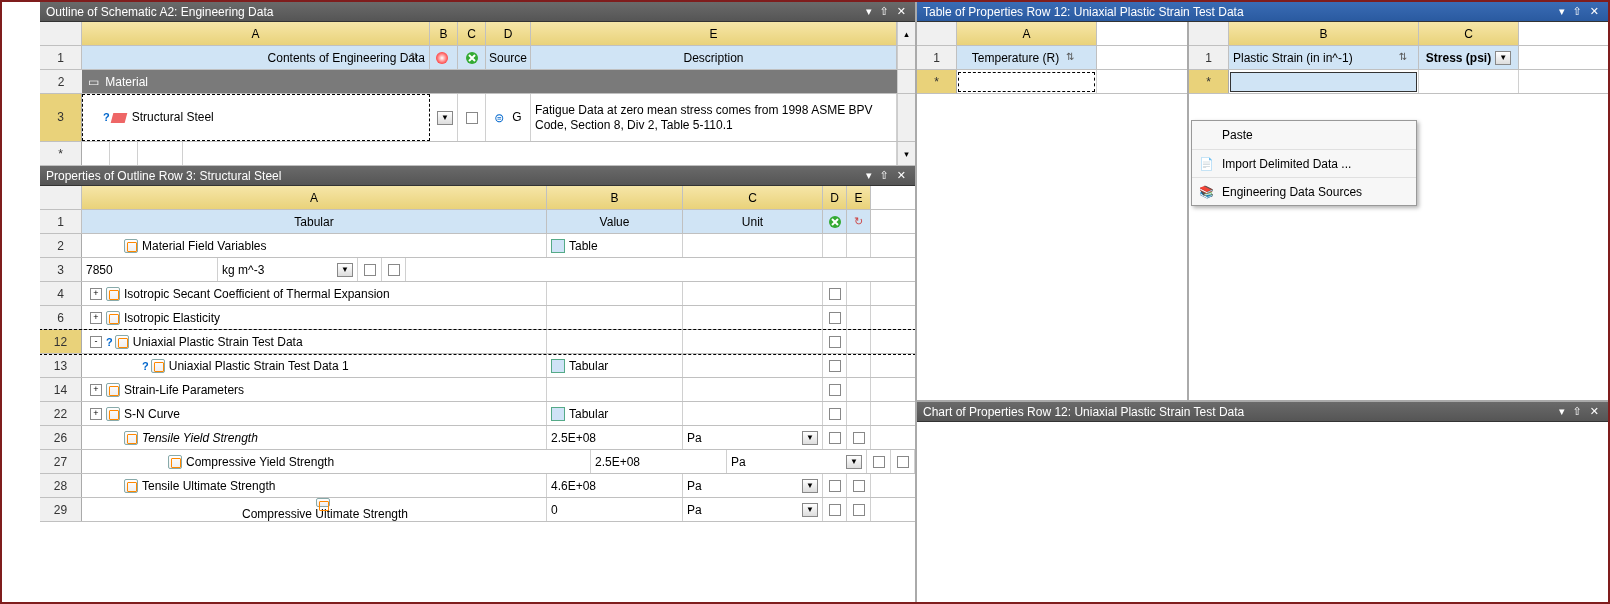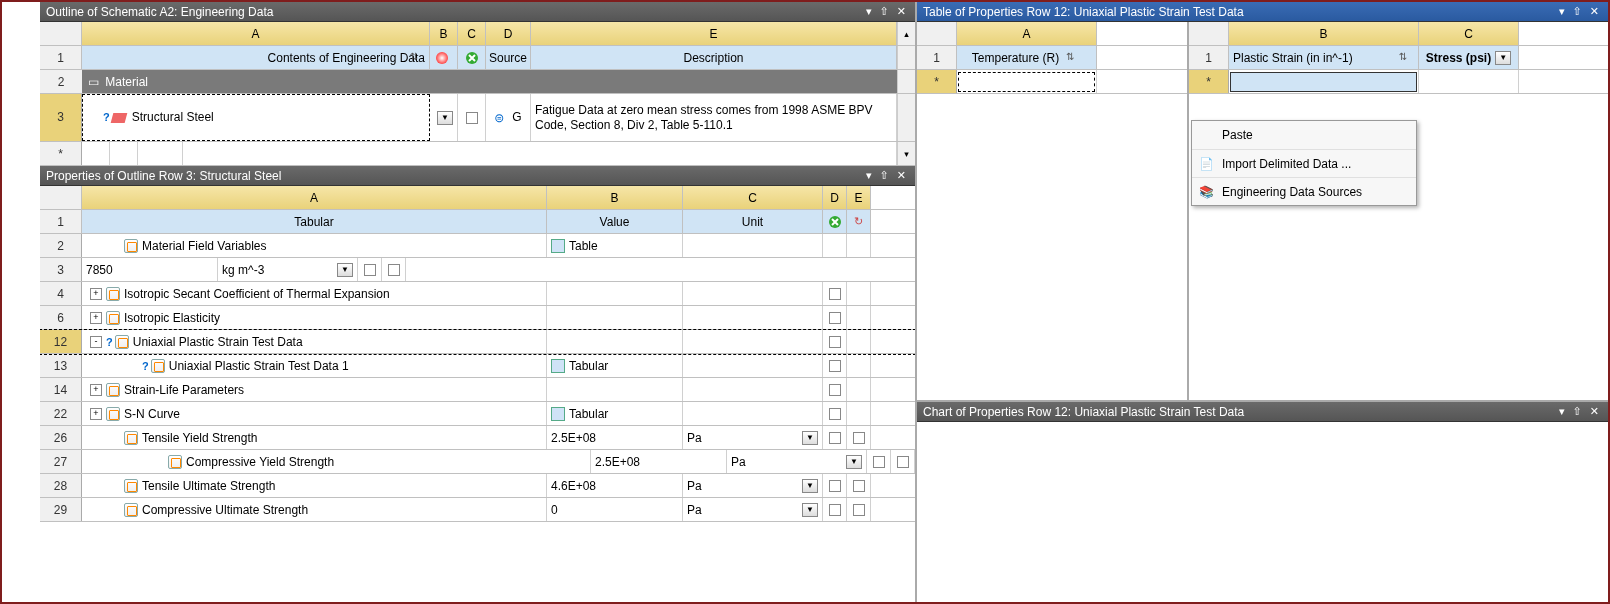--- a/index.html
+++ b/index.html
@@ -339,21 +339,21 @@
             <div class="cell c-c">
               <span></span>
             </div>
             <div class="cell c-d">
               <span class="chk"></span>
             </div>
             <div class="cell c-e"></div>
           </div>
           <div class="grid-row">
             <div class="cell rowhdr">26</div>
-            <div class="cell c-a" style="padding-left: 26px;">
+            <div class="cell c-a" style="padding-left: 26px; font-style: italic;">
               <span style="display:inline-block;width:16px"></span>
               <span class="prop-icon"></span>
               <span>Tensile Yield Strength</span>
             </div>
             <div class="cell c-b">2.5E+08</div>
             <div class="cell c-c">
               <span>Pa</span>
               <span class="dd">▼</span>
             </div>
             <div class="cell c-d">
@@ -396,21 +396,21 @@
             </div>
             <div class="cell c-d">
               <span class="chk"></span>
             </div>
             <div class="cell c-e">
               <span class="chk"></span>
             </div>
           </div>
           <div class="grid-row">
             <div class="cell rowhdr">29</div>
-            <div class="cell c-a" style="padding-left: 26px;">
+            <div class="cell c-a" style="padding-left: 26px; flex-direction: column;">
               <span style="display:inline-block;width:16px"></span>
               <span class="prop-icon"></span>
               <span>Compressive Ultimate Strength</span>
             </div>
             <div class="cell c-b">0</div>
             <div class="cell c-c">
               <span>Pa</span>
               <span class="dd">▼</span>
             </div>
             <div class="cell c-d">

